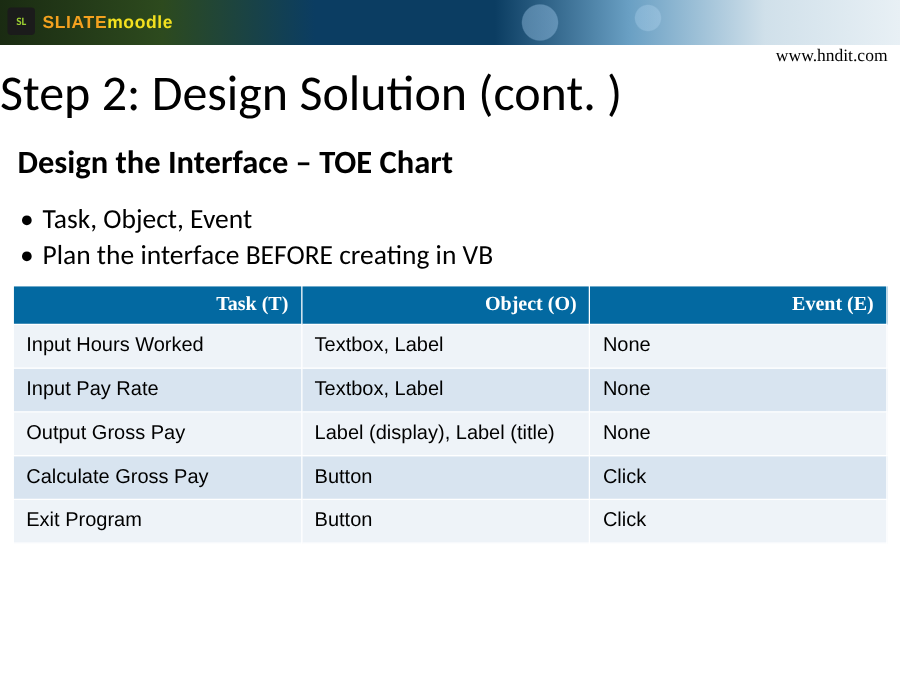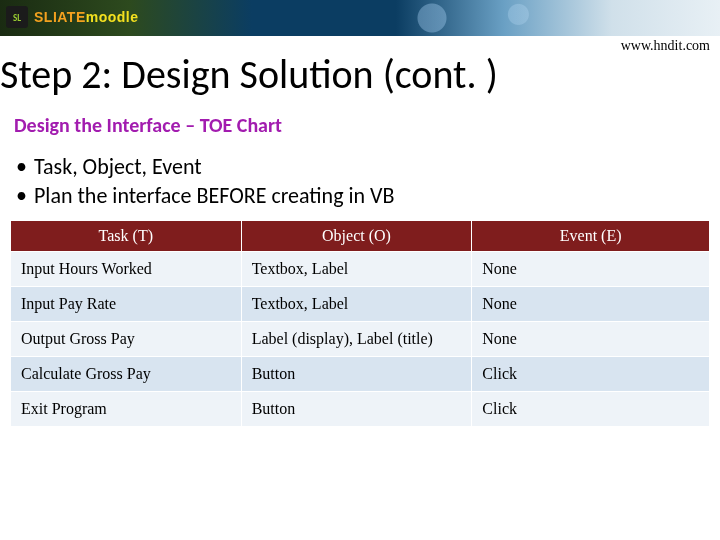--- a/index.html
+++ b/index.html
@@ -9,30 +9,30 @@
   .banner::after { content:""; position:absolute; inset:0; background:
       radial-gradient(circle at 60% 50%, rgba(180,220,255,.35) 0 14px, transparent 15px),
       radial-gradient(circle at 72% 40%, rgba(200,230,255,.25) 0 10px, transparent 11px); }
   .brand { position:absolute; left:6px; top:6px; display:flex; align-items:center; gap:6px; }
   .brand-badge { width:22px; height:22px; background:#1b1b1b; border-radius:3px; display:flex; align-items:center; justify-content:center; color:#9acd32; font-weight:bold; font-size:9px; }
   .brand-text { font-family: Arial, sans-serif; font-weight: bold; font-size: 14px; letter-spacing: .5px; }
   .brand-text .s1 { color:#f3a11f; }
   .brand-text .s2 { color:#f3e01f; }
   .url { position:absolute; right:10px; top:38px; font-family: Georgia, "Times New Roman", serif; font-size:14px; color:#000; }
   .title { text-align:left; font-size:40px; font-weight:400; font-family: Calibri, Arial, sans-serif; color:#000; margin-top:14px; }
-  .subtitle { font-size:20px; font-family: Calibri, Arial, sans-serif; color:#a21caf; margin: 14px 0 6px 14px; }
+  .subtitle { font-size:26px; font-family: Calibri, Arial, sans-serif; color:#000000; margin: 14px 0 6px 14px; }
   .bullets { list-style: none; margin: 16px 0 10px 14px; }
   .bullets li { font-size:22px; font-family: Calibri, Arial, sans-serif; color:#000; line-height:1.3; padding-left: 20px; position: relative; }
   .bullets li::before { content:"•"; position:absolute; left:2px; top:0; }
   table.toe { border-collapse: collapse; width: calc(100% - 20px); margin: 4px 10px 0 10px; table-layout: fixed; }
   table.toe col.c1 { width: 33%; }
   table.toe col.c2 { width: 33%; }
   table.toe col.c3 { width: 34%; }
-  table.toe th { background:#7f1d1d; color:#fff; font-family: Georgia, "Times New Roman", serif; font-weight:normal; font-size:16px; text-align:center; padding:6px 10px; border:1px solid #fff; }
-  table.toe td { font-family: Liberation Serif, serif; font-size:16px; color:#000; padding:8px 10px; border:1px solid #fff; vertical-align: top; }
+  table.toe th { background:#0369a1; color:#fff; font-family: Georgia, "Times New Roman", serif; font-weight:bold; font-size:16px; text-align:right; padding:6px 10px; border:1px solid #fff; }
+  table.toe td { font-family: Liberation Sans, sans-serif; font-size:16px; color:#000; padding:8px 10px; border:1px solid #fff; vertical-align: top; }
   table.toe tbody tr:nth-child(odd) td { background:#eef3f8; }
   table.toe tbody tr:nth-child(even) td { background:#d8e4f0; }
 </style>
 </head>
 <body>
 
 <div class="slide">
   <div class="banner">
     <div class="brand">
       <div class="brand-badge">SL</div>

